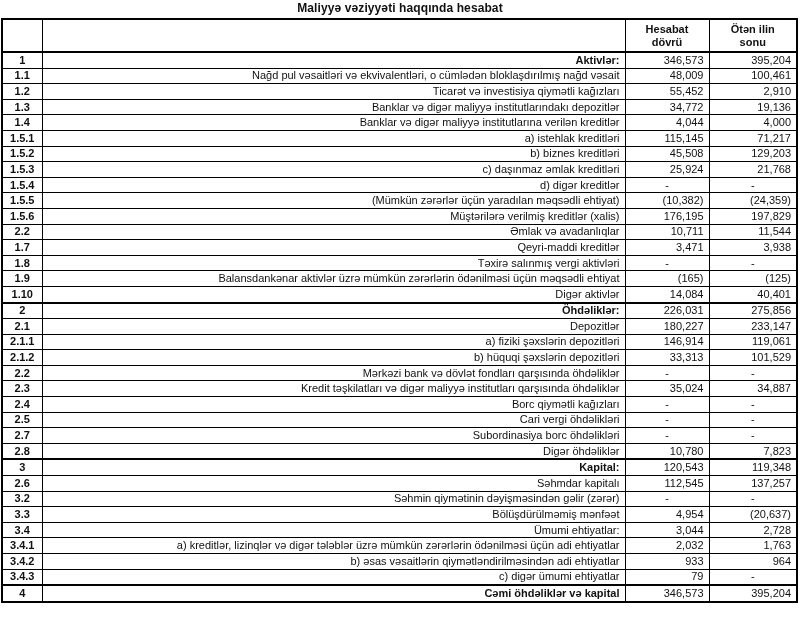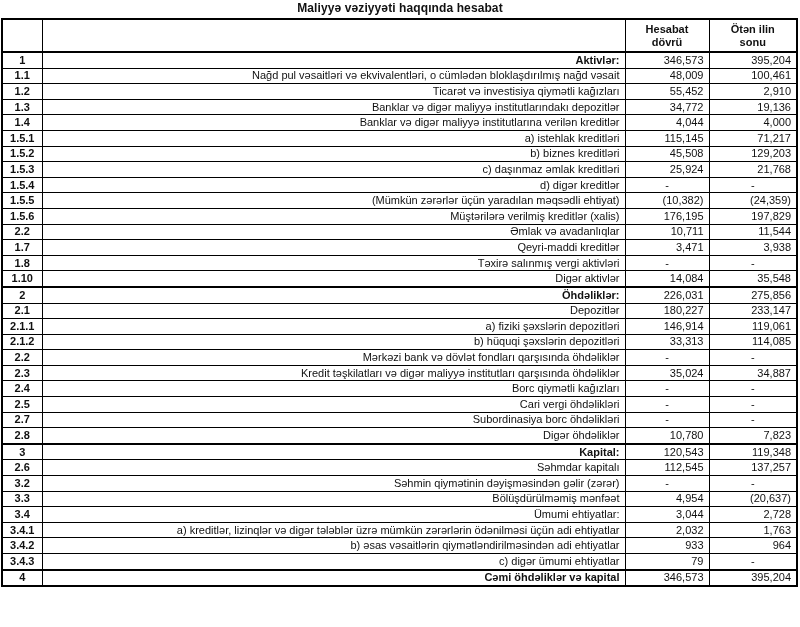--- a/index.html
+++ b/index.html
@@ -138,24 +138,30 @@
     <td class="c-val">3,471</td>
     <td class="c-val">3,938</td>
   </tr>
       <tr>
     <td class="c-num">1.8</td>
     <td class="c-label">Təxirə salınmış vergi aktivləri</td>
     <td class="c-val dash">-</td>
     <td class="c-val dash">-</td>
   </tr>
       <tr>
+    <td class="c-num">1.9</td>
+    <td class="c-label">Balansdankənar aktivlər üzrə mümkün zərərlərin ödənilməsi üçün məqsədli ehtiyat</td>
+    <td class="c-val">(165)</td>
+    <td class="c-val">(125)</td>
+  </tr>
+      <tr>
     <td class="c-num">1.10</td>
     <td class="c-label">Digər aktivlər</td>
     <td class="c-val">14,084</td>
-    <td class="c-val">35,548</td>
+    <td class="c-val">40,401</td>
   </tr>
       <tr class="section">
     <td class="c-num">2</td>
     <td class="c-label">Öhdəliklər:</td>
     <td class="c-val vbold">226,031</td>
     <td class="c-val vbold">275,856</td>
   </tr>
       <tr>
     <td class="c-num">2.1</td>
     <td class="c-label">Depozitlər</td>
@@ -165,21 +171,21 @@
       <tr>
     <td class="c-num">2.1.1</td>
     <td class="c-label">a) fiziki şəxslərin depozitləri</td>
     <td class="c-val">146,914</td>
     <td class="c-val">119,061</td>
   </tr>
       <tr>
     <td class="c-num">2.1.2</td>
     <td class="c-label">b) hüquqi şəxslərin depozitləri</td>
     <td class="c-val">33,313</td>
-    <td class="c-val">114,085</td>
+    <td class="c-val">101,529</td>
   </tr>
       <tr>
     <td class="c-num">2.2</td>
     <td class="c-label">Mərkəzi bank və dövlət fondları qarşısında öhdəliklər</td>
     <td class="c-val dash">-</td>
     <td class="c-val dash">-</td>
   </tr>
       <tr>
     <td class="c-num">2.3</td>
     <td class="c-label">Kredit təşkilatları və digər maliyyə institutları qarşısında öhdəliklər</td>

